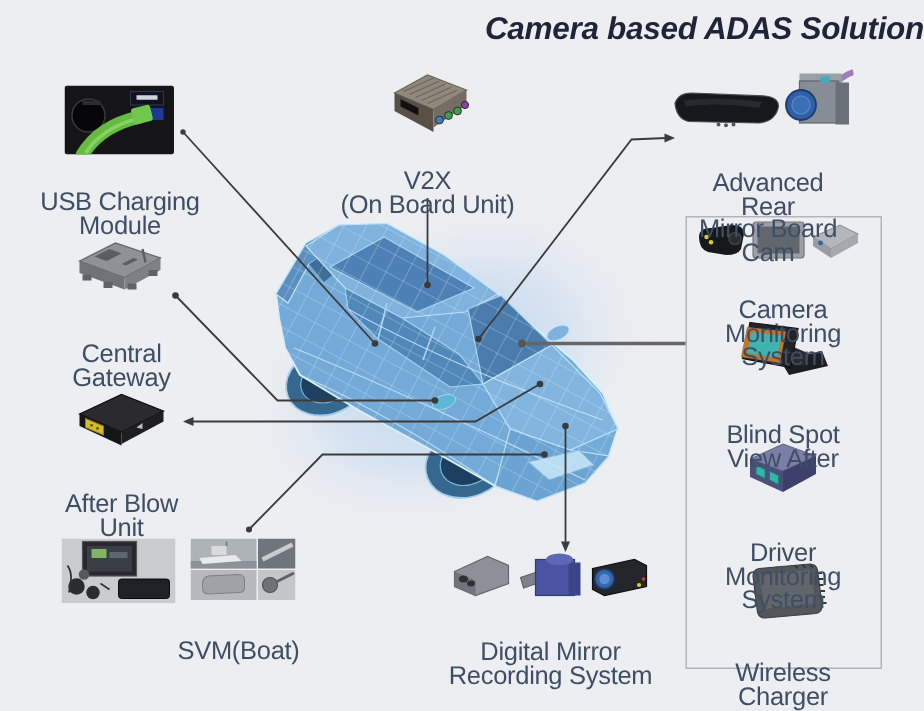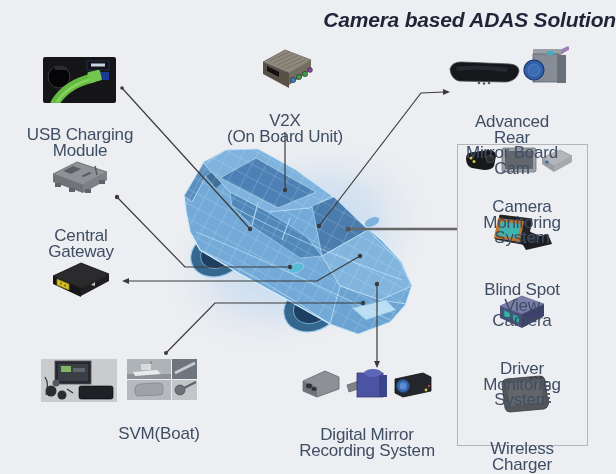--- a/index.html
+++ b/index.html
@@ -265,23 +265,25 @@
 
   <div class="label" style="left:80px;top:107px">USB Charging
 Module</div>
   <div class="label" style="left:285px;top:93px">V2X
 (On Board Unit)</div>
   <div class="label" style="left:512px;top:94px">Advanced Rear
 Mirror Board Cam</div>
   <div class="label" style="left:522px;top:179px">Camera Monitoring
 System</div>
   <div class="label" style="left:522px;top:262px">Blind Spot
-View Camera</div>
+View After</div>
   <div class="label" style="left:522px;top:341px">Driver Monitoring
 System</div>
   <div class="label" style="left:81px;top:208px">Central
 Gateway</div>
   <div class="label" style="left:522px;top:421px">Wireless Charger</div>
+  <div class="label" style="left:81px;top:308px">After Blow
+Unit</div>
   <div class="label" style="left:159px;top:406px">SVM(Boat)</div>
   <div class="label" style="left:367px;top:407px">Digital Mirror
 Recording System</div>
 
 </div>
 
 </body></html>

